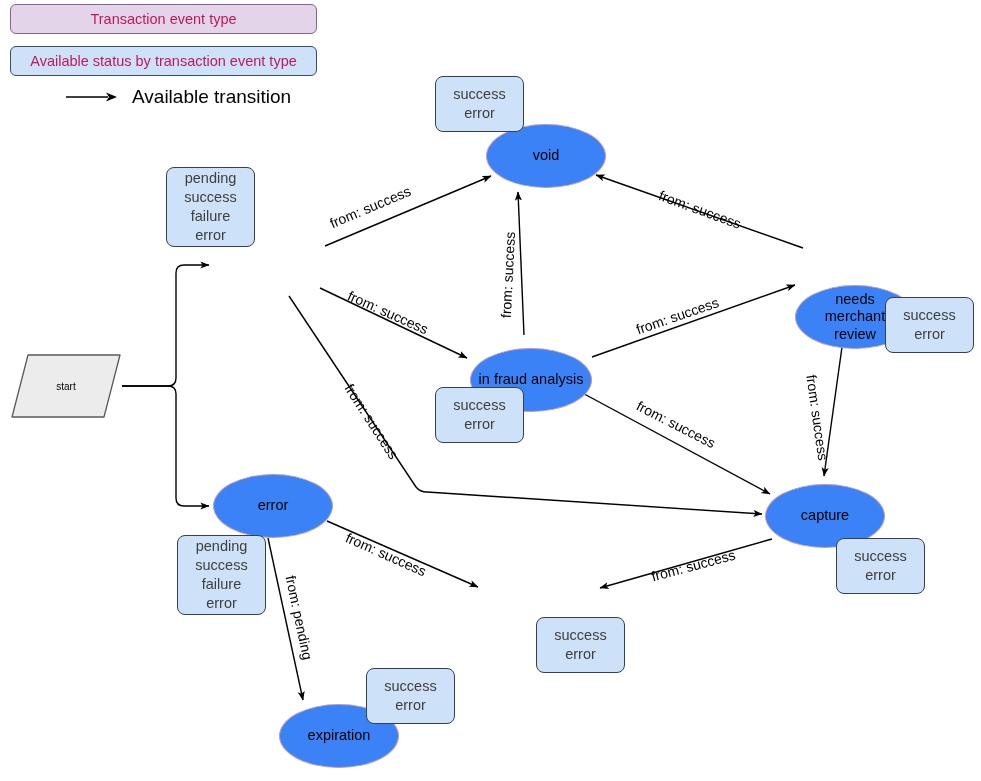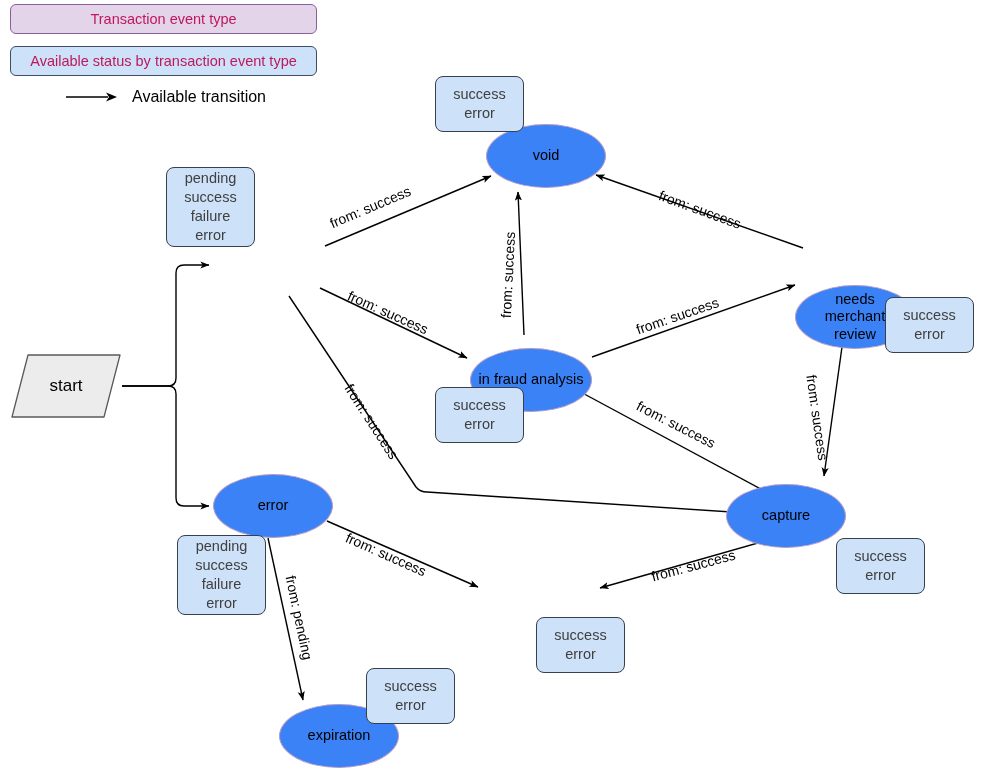--- a/index.html
+++ b/index.html
@@ -58,21 +58,21 @@
     background: #cde1f8;
     border: 1.3px solid #3d4d63;
     text-align: center;
   }
   .legend-arrow-row {
     position: absolute;
     display: flex;
     align-items: center;
   }
   .legend-arrow-label {
-    font-size: 16px;
+    font-size: 19px;
     color: #000;
     white-space: nowrap;
   }
 
   
   .node-ellipse {
     position: absolute;
     box-sizing: border-box;
     background: #3b82f6;
     border: 1.3px solid #b79bc4;
@@ -85,21 +85,21 @@
     color: #000;
     line-height: 1.18;
     z-index: 3;
   }
   .node-start {
     position: absolute;
     box-sizing: border-box;
     display: flex;
     align-items: center;
     justify-content: center;
-    font-size: 17px;
+    font-size: 10px;
     color: #000;
     z-index: 3;
   }
   .start-shape {
     position: absolute;
     left: 0; top: 0;
     width: 100%; height: 100%;
   }
   .start-label {
     position: relative;
@@ -218,21 +218,21 @@
   </div>
 
   <div class="node-ellipse" style="left:795px; top:240px; width:120px; height:64px;margin-top:45px;">
     <span style="padding:0 10px;">needs merchant review</span>
   </div>
 
   <div class="node-ellipse" style="left:213px; top:474px; width:120px; height:64px;">
     <span>error</span>
   </div>
 
-  <div class="node-ellipse" style="left:726px; top:484px; width:120px; height:64px;">
+  <div class="node-ellipse" style="left:765px; top:484px; width:120px; height:64px;">
     <span>capture</span>
   </div>
 
 
   <div class="node-ellipse" style="left:279px; top:704px; width:120px; height:64px;">
     <span>expiration</span>
   </div>
 
   <div class="status-box" style="left:166px; top:167px; width:89px; height:80px;">
     <span>pending</span>

